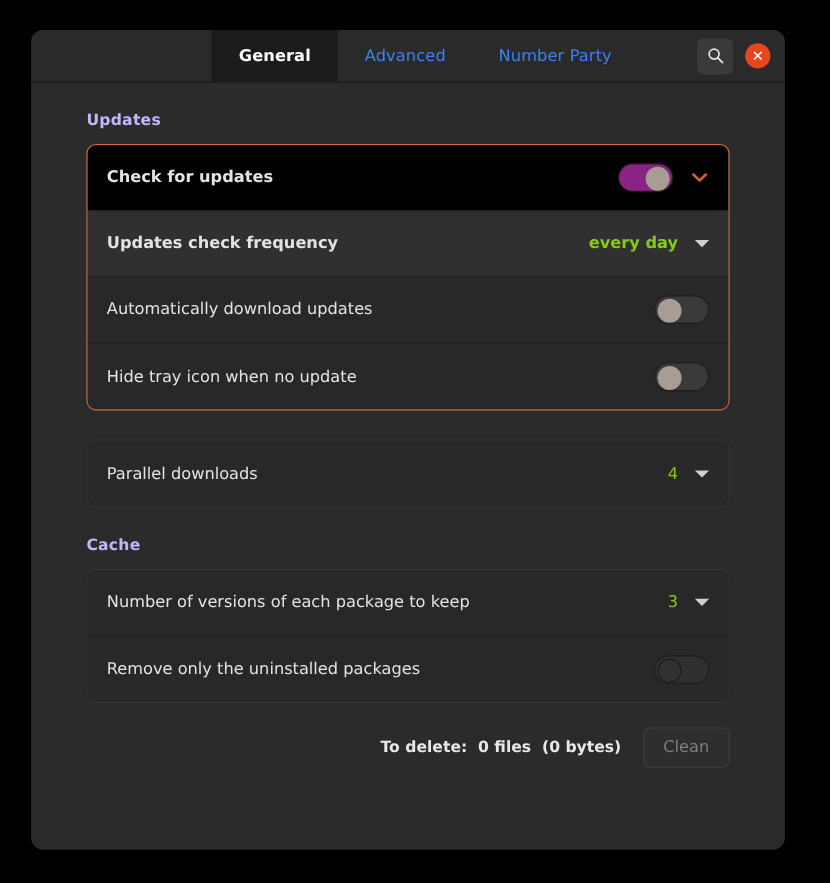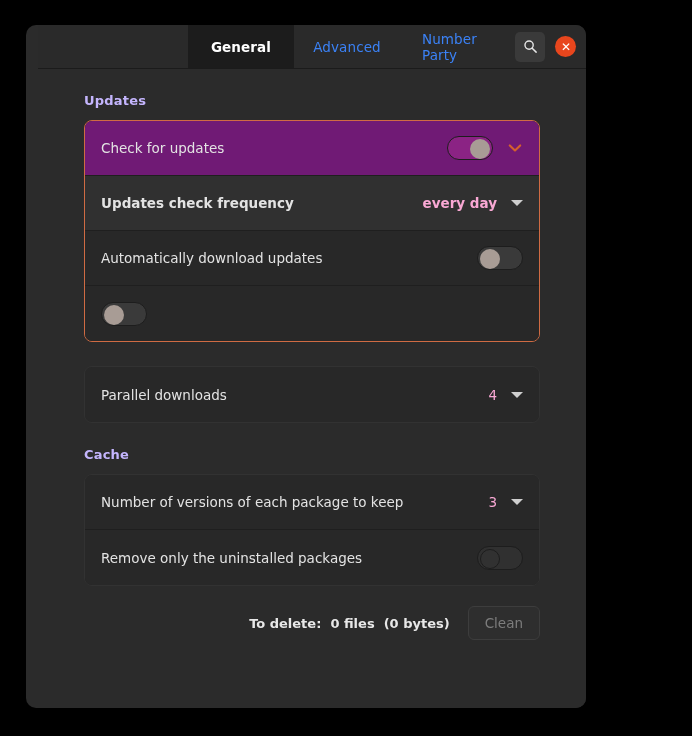--- a/index.html
+++ b/index.html
@@ -11,28 +11,27 @@
     font-family: "DejaVu Sans", "Liberation Sans", sans-serif;
     overflow: hidden;
     position: relative;
   }
 
   
   .window {
     position: absolute;
     left: 26px;
     top: 25px;
-    width: 560px;
+    width: 628px;
     height: 683px;
     background: #2b2b2b;
     border-radius: 10px;
     overflow: hidden;
     display: flex;
     flex-direction: column;
-    padding-left: 12px;
   }
 
   
   .headerbar {
     height: 44px;
     background: #2a2a2a;
     border-bottom: 1px solid #1b1b1b;
     display: flex;
     align-items: stretch;
     flex: 0 0 auto;
@@ -121,40 +120,40 @@
 
   .row {
     height: 55px;
     display: flex;
     align-items: center;
     padding: 0 16px;
     border-bottom: 1px solid #1f1f1f;
     background: #282828;
   }
   .row:last-child { border-bottom: none; }
-  .row.dark  { background: #701a75; }
+  .row.dark  { background: #000000; font-weight: bold; }
   .row.hover { background: #303030; font-weight: bold; }
 
   .row-label {
     font-size: 13.5px;
     color: #e3e3e3;
     flex: 1 1 auto;
     white-space: nowrap;
   }
 
   .row-right {
     display: flex;
     align-items: center;
     gap: 14px;
     flex: 0 0 auto;
   }
 
   .row-value {
     font-size: 13.5px;
-    color: #f9a8d4;
+    color: #84cc16;
   }
 
   
   .toggle {
     width: 46px;
     height: 24px;
     border-radius: 12px;
     position: relative;
     background: #3a3a3a;
     border: 1px solid #1d1d1d;
@@ -287,20 +286,21 @@
       <div class="row">
         <div class="row-label">Automatically download updates</div>
         <div class="row-right">
           <div class="toggle">
             <div class="knob"></div>
           </div>
         </div>
       </div>
 
       <div class="row">
+        <div class="row-label">Hide tray icon when no update</div>
         <div class="row-right">
           <div class="toggle">
             <div class="knob"></div>
           </div>
         </div>
       </div>
 
     </div>
 
 

